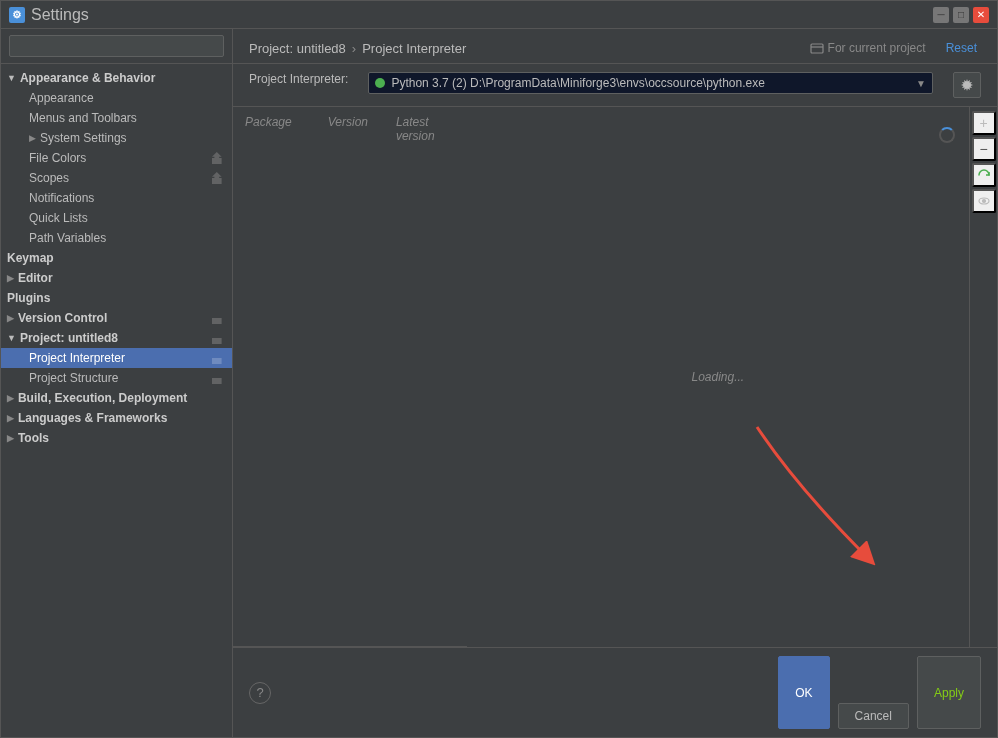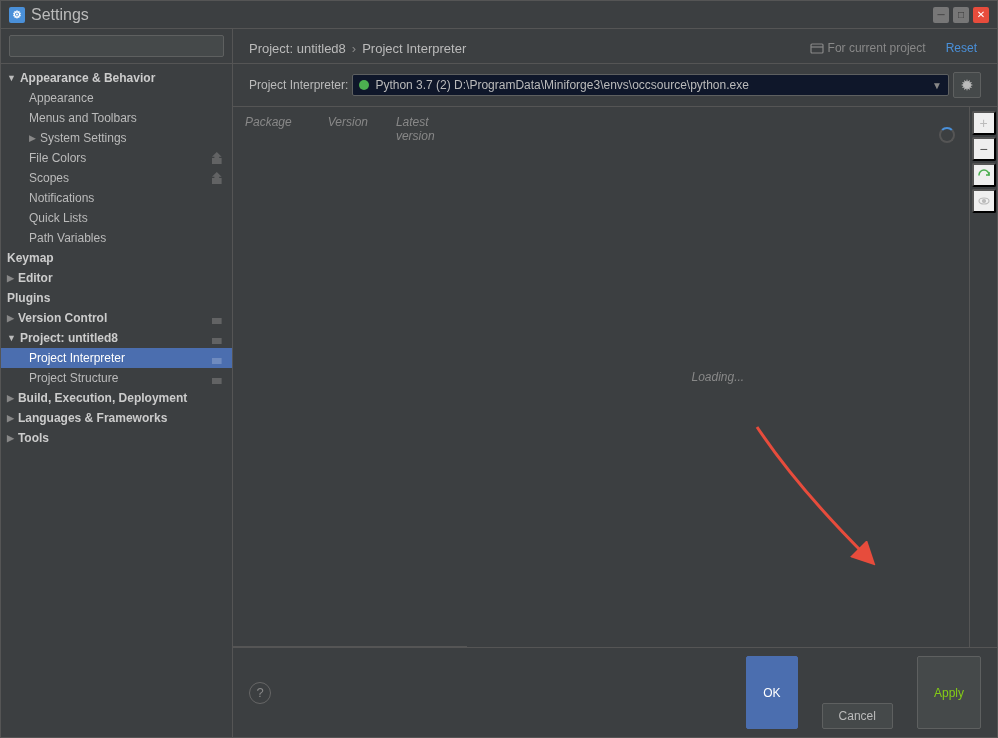--- a/index.html
+++ b/index.html
@@ -189,22 +189,22 @@
       font-size: 12px;
       cursor: pointer;
       background: none;
       border: none;
       padding: 2px 4px;
     }
 
     .interpreter-row {
       padding: 8px 16px;
       display: flex;
-      align-items: center;
-      gap: 4px;
+      align-items: flex-start;
+      gap: 20px;
       border-bottom: 1px solid #555;
     }
     .interpreter-label {
       color: #bbbbbb;
       font-size: 12px;
       white-space: nowrap;
     }
     .interpreter-selector {
       flex: 1;
       background: #0f172a;
@@ -339,21 +339,21 @@
       background: none;
       color: #888;
       font-size: 13px;
       cursor: pointer;
       display: flex;
       align-items: center;
       justify-content: center;
     }
     .footer-btns {
       display: flex;
-      gap: 24px;
+      gap: 8px;
     }
     .footer-btn {
       padding: 5px 16px;
       border-radius: 2px;
       font-size: 12px;
       cursor: pointer;
       border: 1px solid #5e6060;
     }
     .footer-btn.ok {
       background: #4b6eaf;

